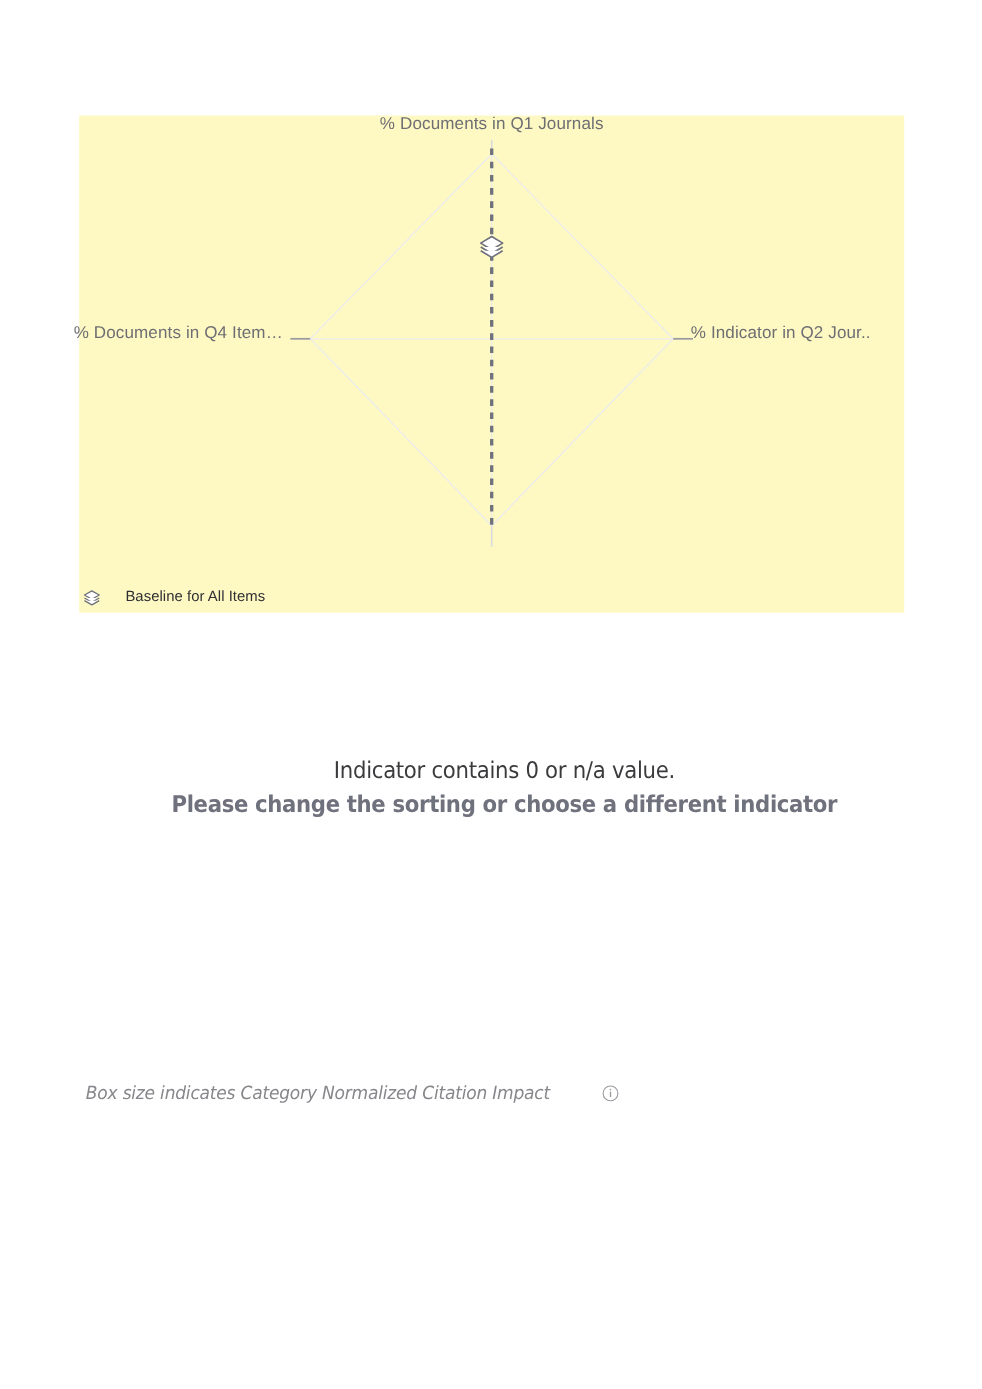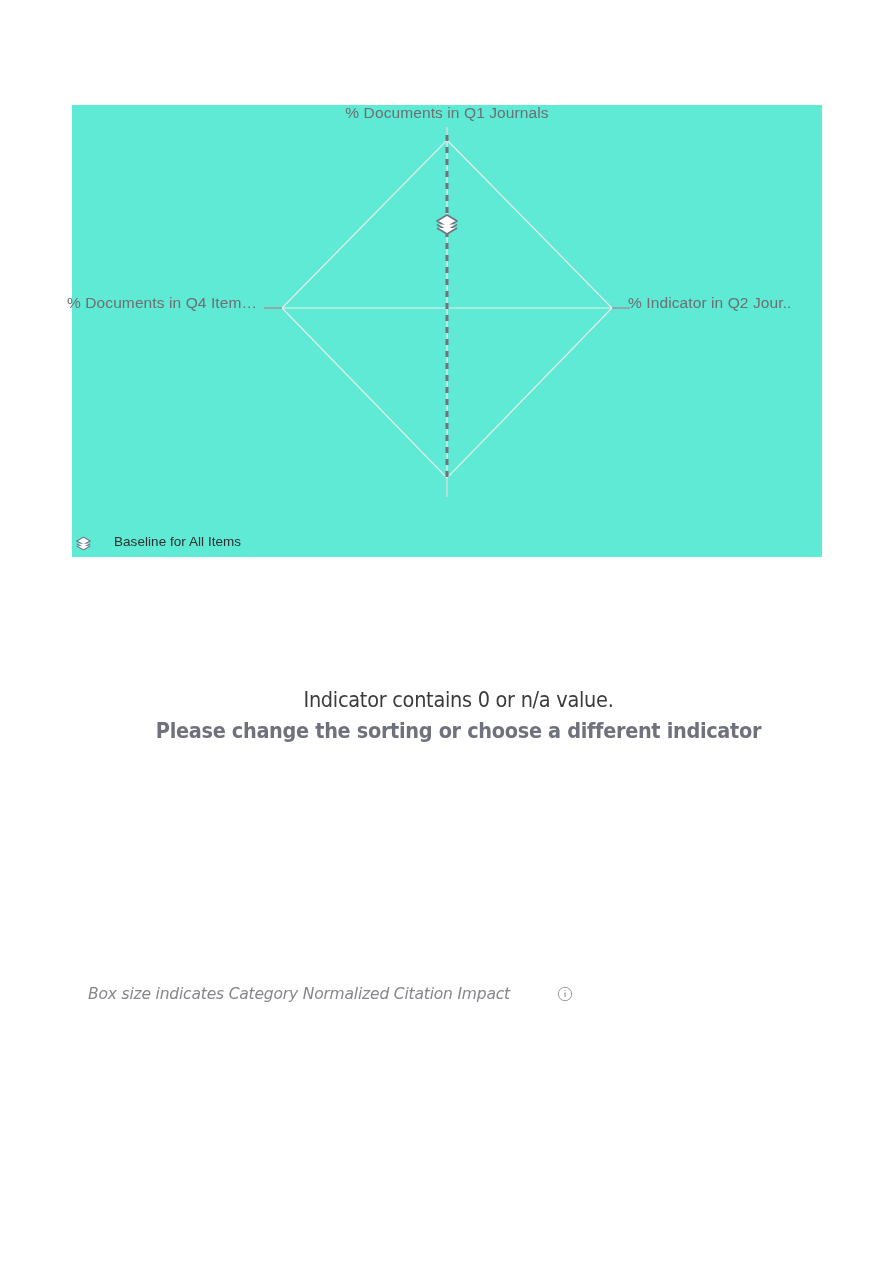--- a/index.html
+++ b/index.html
@@ -17,21 +17,21 @@
     -webkit-font-smoothing: antialiased;
   }
 
   
   #chart-panel {
     position: absolute;
     left: 72px;
     top: 105px;
     width: 750px;
     height: 452px;
-    background: #5eead4;
+    background: #fef9c3;
   }
 
   #radar-svg {
     position: absolute;
     left: 0;
     top: 0;
     width: 750px;
     height: 452px;
     display: block;
   }
@@ -127,21 +127,21 @@
     font-weight: 700;
     color: #6f717c;
     letter-spacing: -0.35px;
     line-height: 1.45;
     transform: scaleX(0.92);
   }
 
   
   #footer-note {
     position: absolute;
-    left: 88px;
+    left: 78px;
     top: 986px;
     display: flex;
     align-items: center;
     gap: 20px;
   }
   #footer-note .note-text {
     font-size: 16.5px;
     font-style: italic;
     font-weight: 400;
     color: #86868b;

